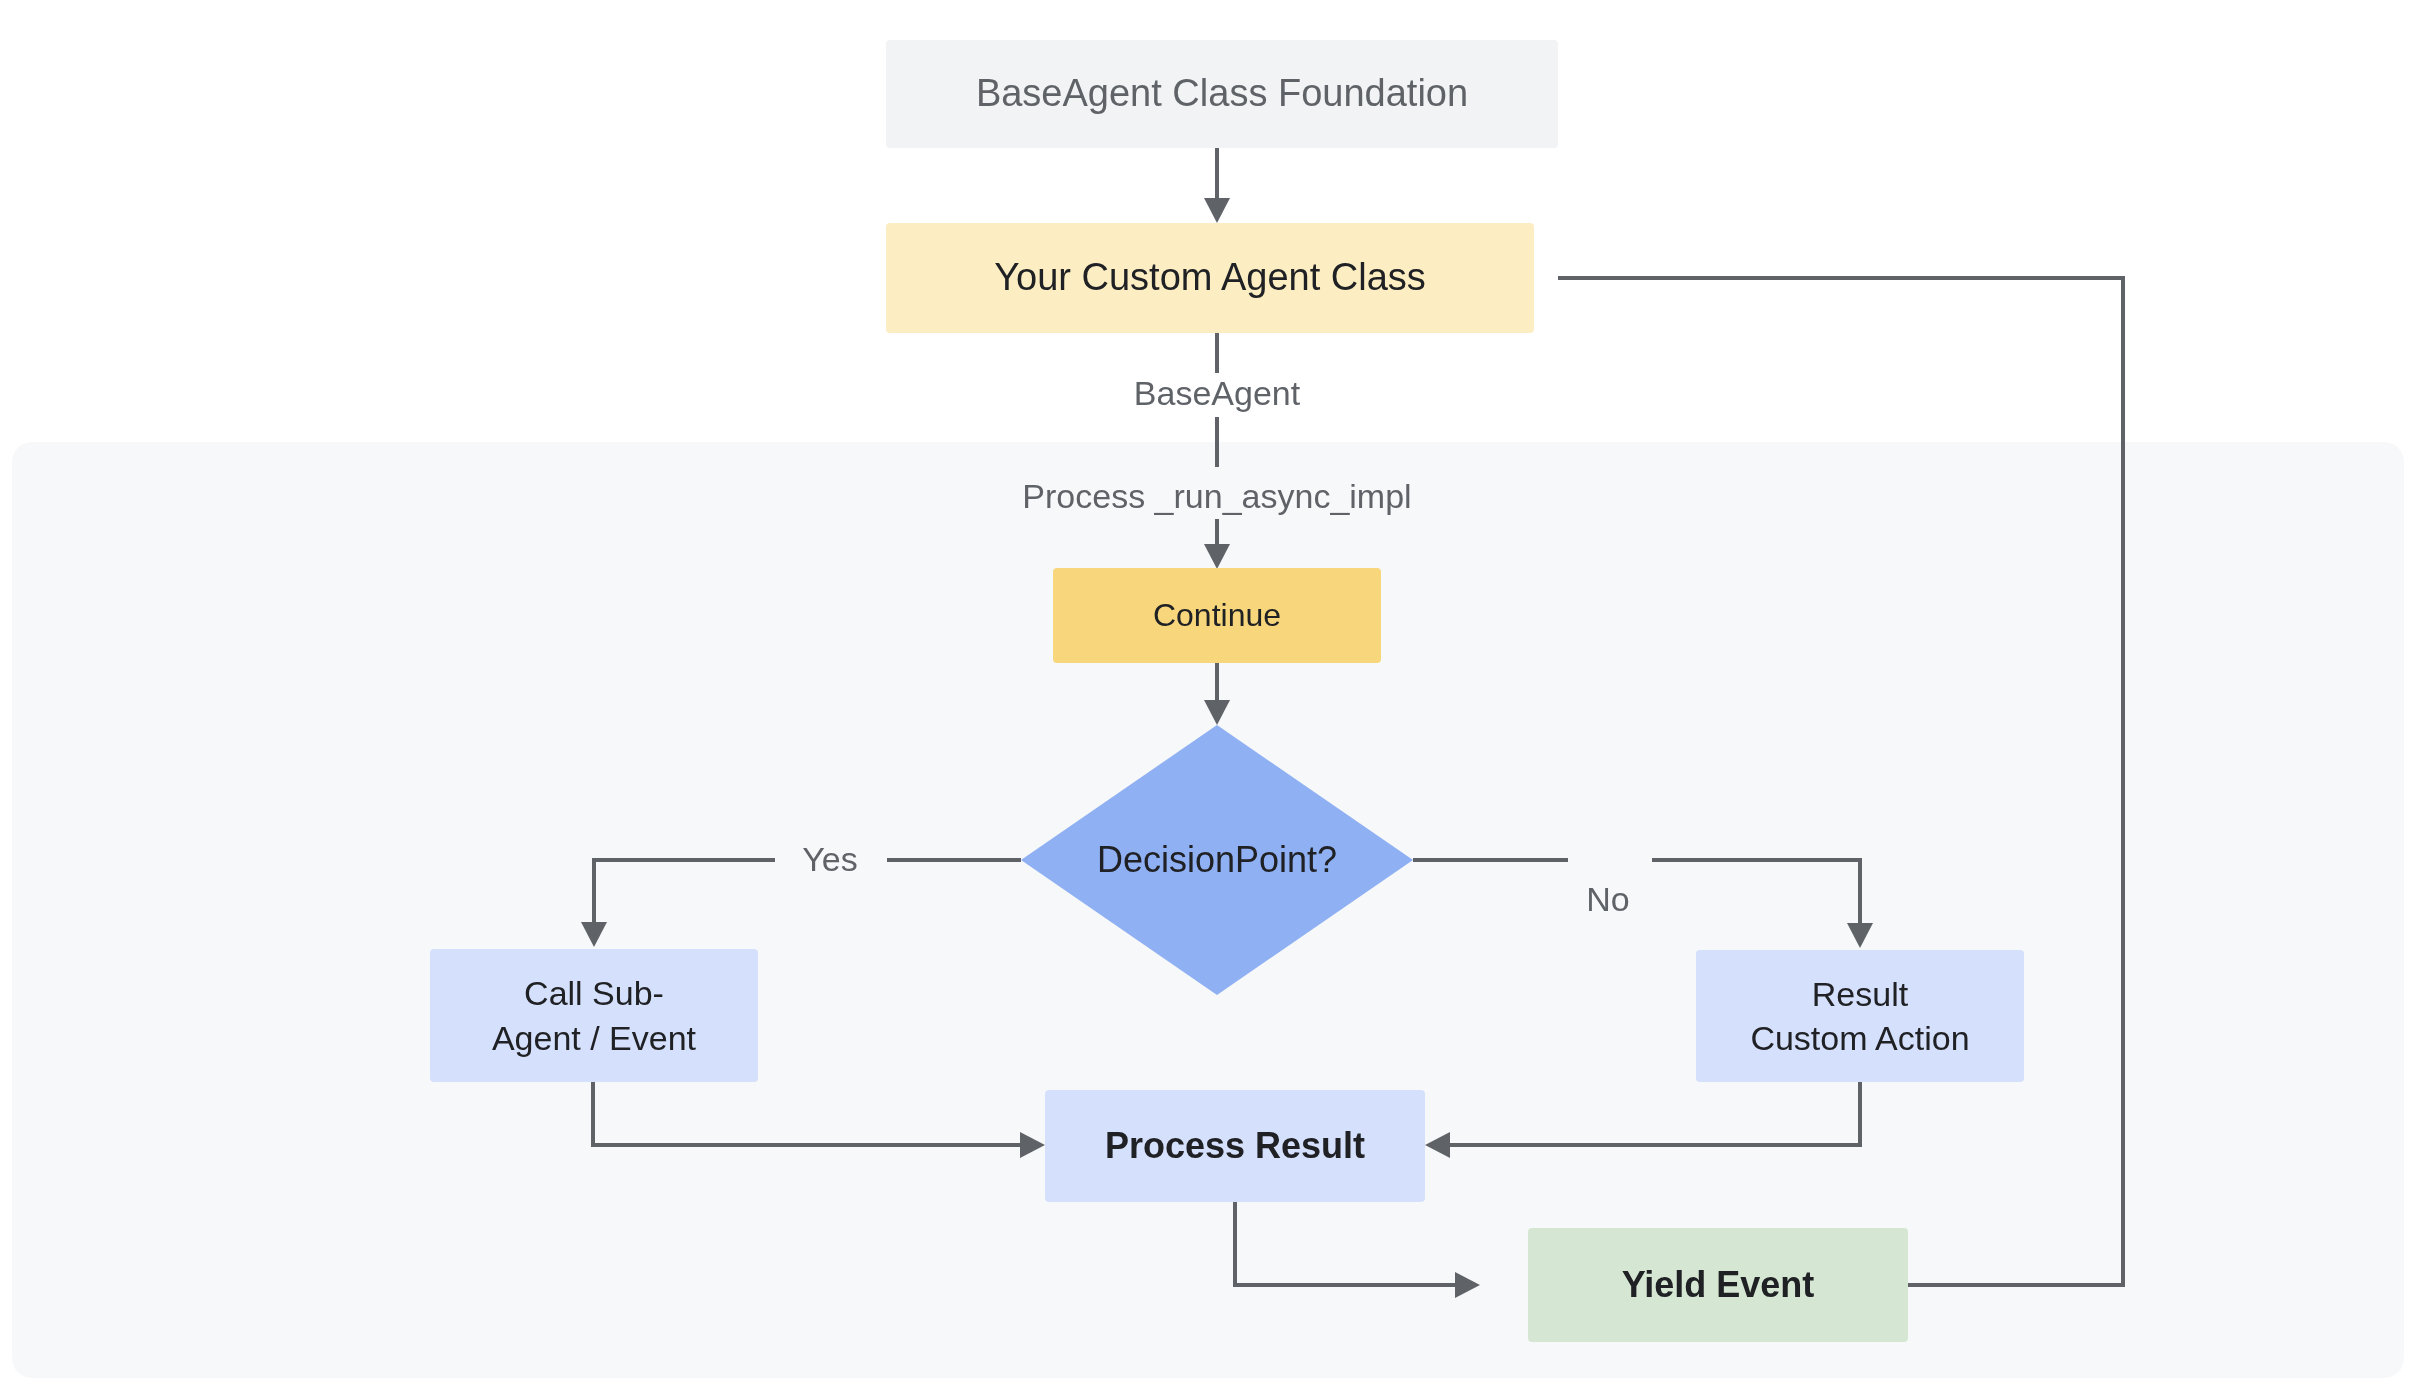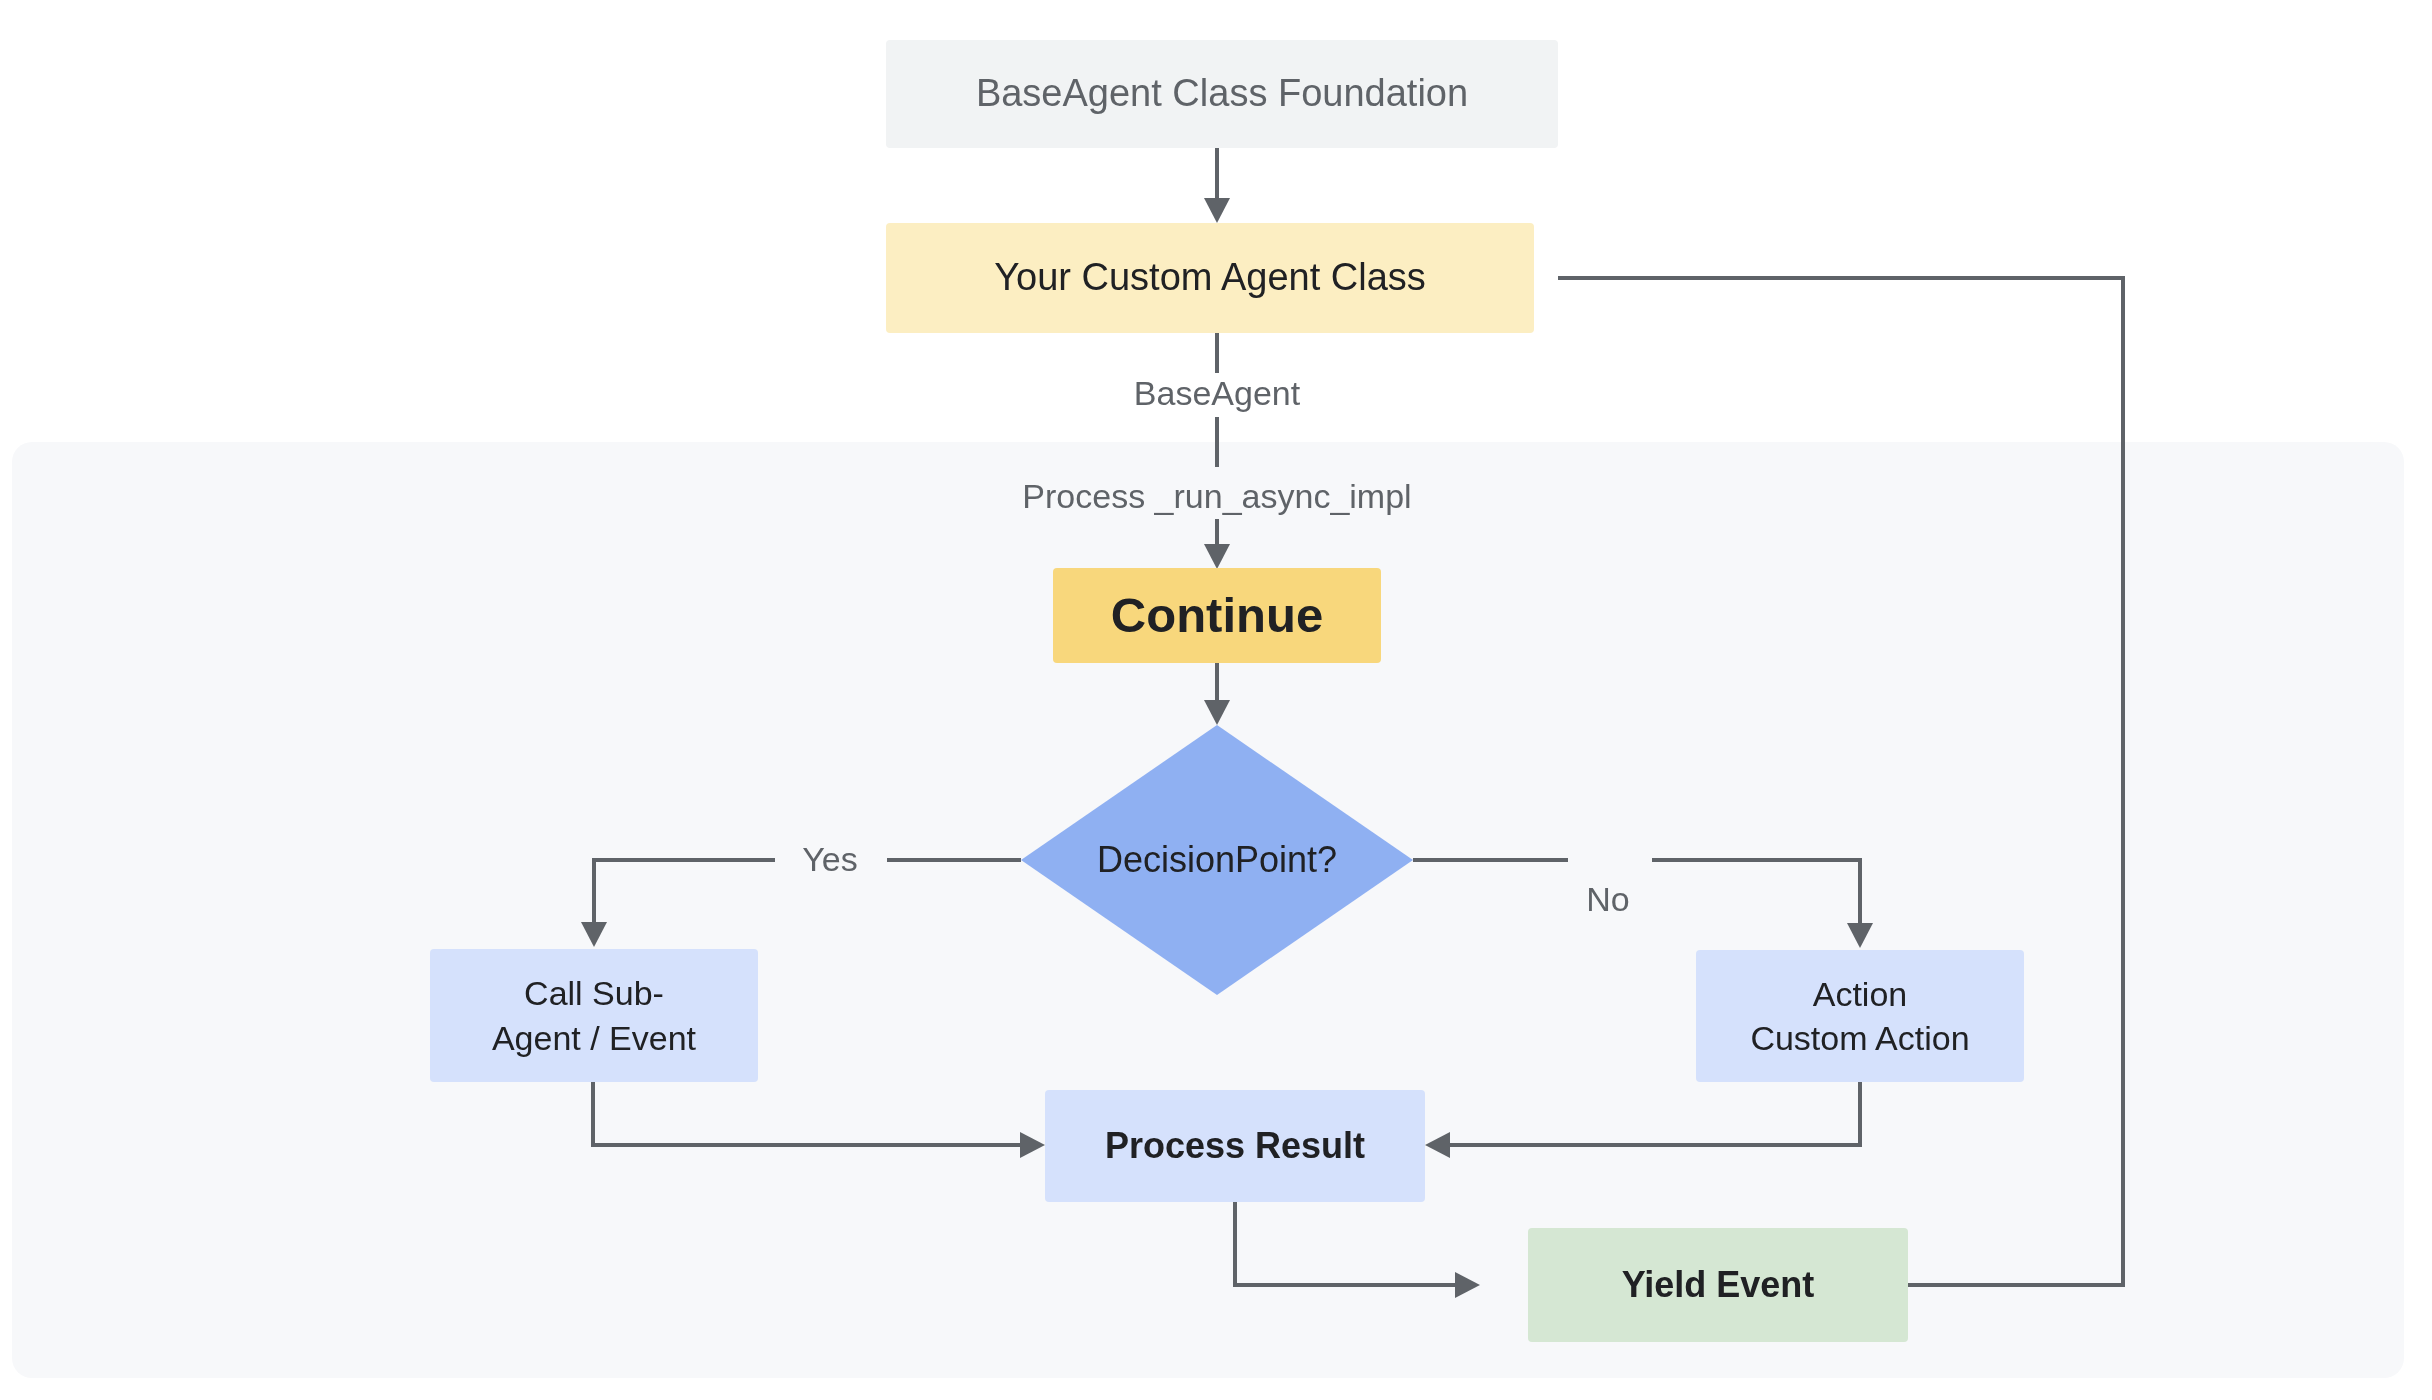--- a/index.html
+++ b/index.html
@@ -34,21 +34,21 @@
     flex-direction:column;
     border-radius:4px;
     color:var(--c-dark-text);
     font-size:36px;
     line-height:1.3;
     text-align:center;
     z-index:3;
   }
   .node.gray{background:var(--c-gray-node);color:var(--c-gray-text);font-size:38px;}
   .node.paleyellow{background:var(--c-pale-yellow);font-size:38px;}
-  .node.gold{background:var(--c-gold);font-size:49px;font-weight:bold;}
+  .node.gold{background:var(--c-gold);font-size:32px;}
   .node.lightblue{background:var(--c-light-blue);font-size:34px;}
   .node.green{background:var(--c-green);}
   .node.bold{font-weight:700;font-size:36px;}
   .diamond{
     position:absolute;
     display:flex;align-items:center;justify-content:center;flex-direction:row;
     background:var(--c-blue);
     clip-path:polygon(50% 0%,100% 50%,50% 100%,0% 50%);
     color:var(--c-dark-text);
     font-size:36px;line-height:1.28;text-align:center;
@@ -135,21 +135,21 @@
     <span>Decision</span>
     <span>Point?</span>
   </div>
 
   <div class="node lightblue" style="left:430px;top:949px;width:328px;height:133px;">
     <span>Call Sub-</span>
     <span>Agent / Event</span>
   </div>
 
   <div class="node lightblue" style="left:1696px;top:950px;width:328px;height:132px;">
-    <span>Action</span>
+    <span>Result</span>
     <span>Custom Action</span>
   </div>
 
   <div class="node lightblue bold" style="left:1045px;top:1090px;width:380px;height:112px;">
     <span>Process Result</span>
   </div>
 
   <div class="node green bold" style="left:1480px;top:1228px;width:380px;height:114px;margin-left:48px;">
     <span>Yield Event</span>
   </div>

